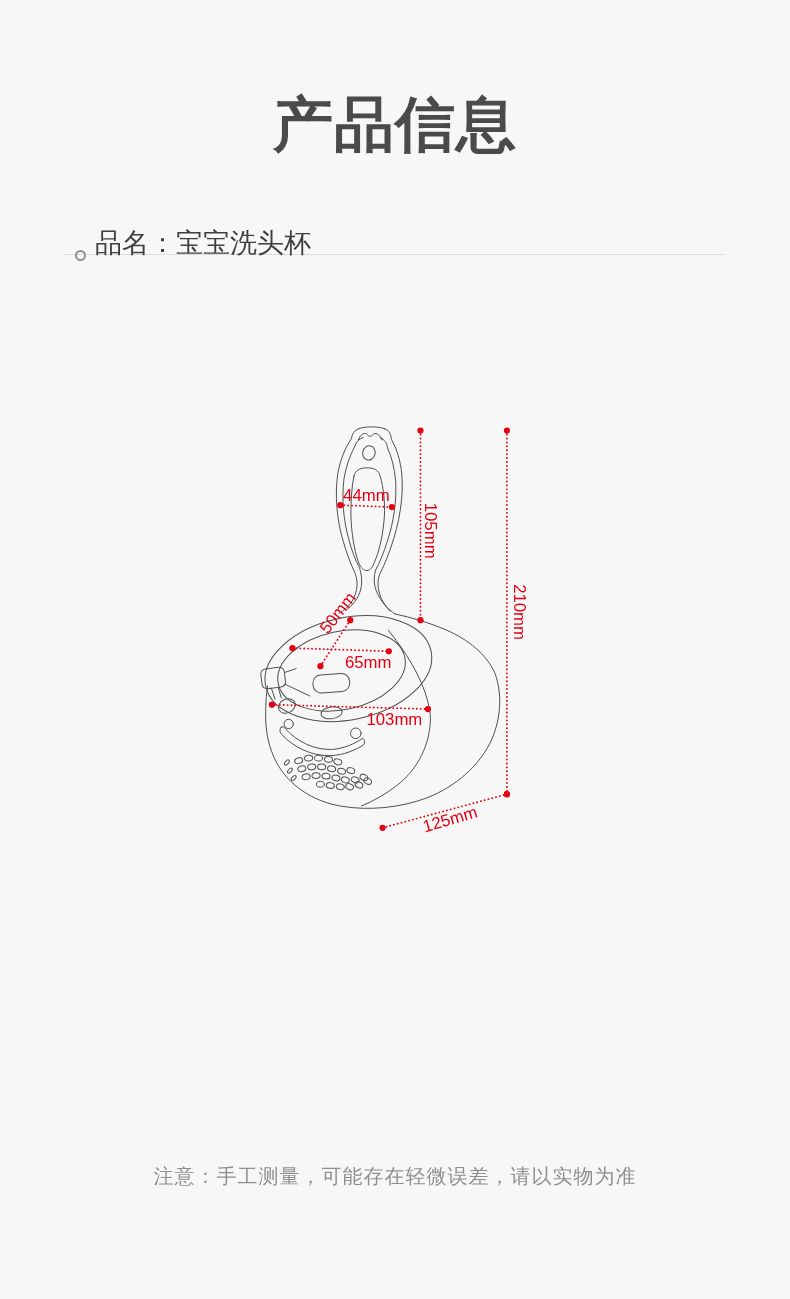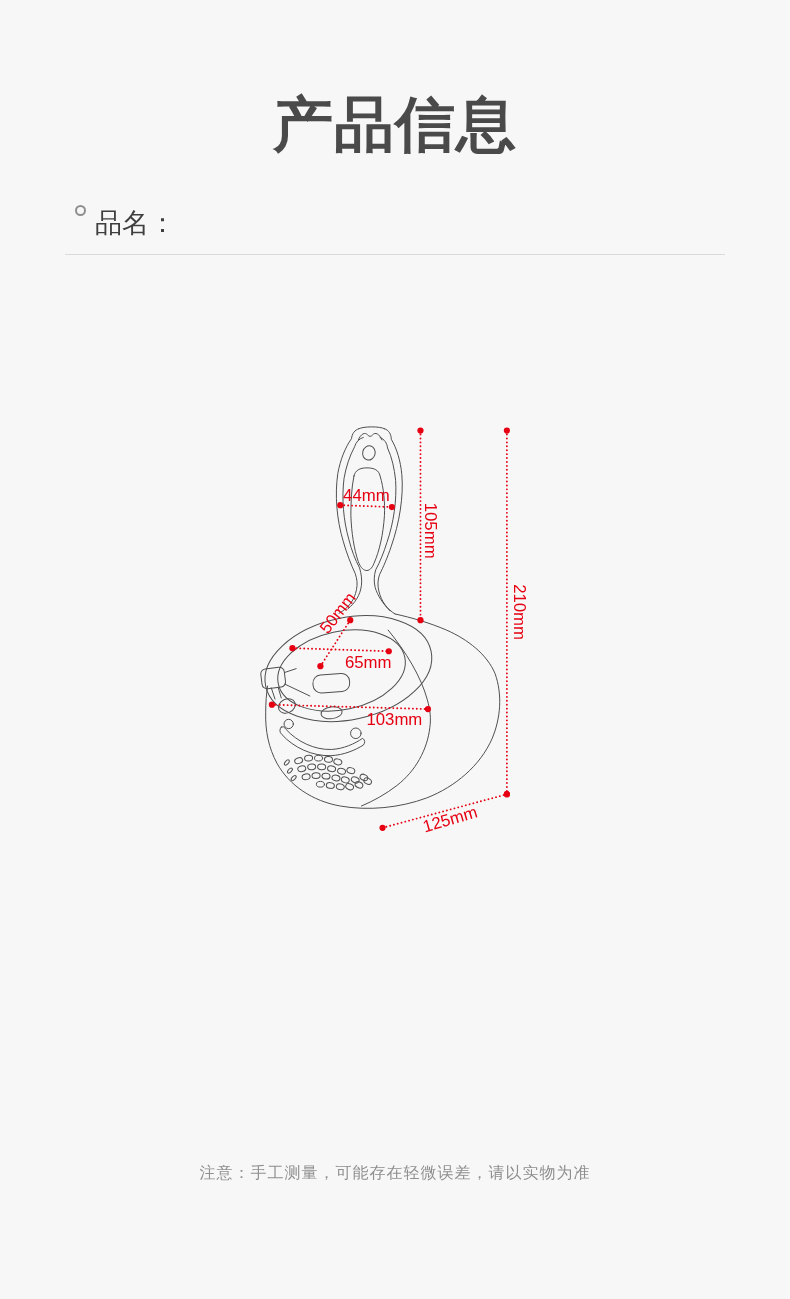--- a/index.html
+++ b/index.html
@@ -10,49 +10,50 @@
   .title{
     position:absolute;top:92px;left:0;width:790px;text-align:center;
     font-size:60px;line-height:1.1;font-weight:600;color:#4a4a4a;letter-spacing:1px;
   }
   .spec-row{
     position:absolute;left:65px;width:660px;height:49px;
     border-bottom:1px solid #dbdbdb;
   }
   .row1{top:205px}
   .row2{top:301px}
-  .spec-cell{position:absolute;top:0;height:100%;display:flex;align-items:flex-start;}
+  .spec-cell{position:absolute;top:7px;height:100%;display:flex;align-items:flex-end;}
   .cell-left{left:10px}
   .cell-right{left:394px}
   .bullet{
     width:7px;height:7px;border:2px solid #8f8f8f;border-radius:50%;
     flex:none;margin-right:9px;background:transparent;
   }
   .spec-text{font-size:27px;color:#3f3f3f;white-space:nowrap;}
   .diagram{position:absolute;left:0;top:420px;}
   .art{fill:none;stroke:#4f4f4f;stroke-width:1.6;stroke-linecap:round;stroke-linejoin:round;}
   .dim-line{fill:none;stroke:#e60012;stroke-width:3;stroke-dasharray:0.1 6.2;stroke-linecap:round;}
   .dim-dot{fill:#e60012;stroke:none;}
   .dim-text{fill:#e60012;font-size:27px;font-family:"Liberation Sans","DejaVu Sans",sans-serif;}
   .note{
     position:absolute;top:1163px;left:0;width:790px;text-align:center;
-    font-size:16px;color:#8f8f8f;letter-spacing:1px;
+    font-size:20px;color:#8f8f8f;letter-spacing:1px;
   }
 </style>
 </head>
 <body>
 
 <div class="page">
 
   <div class="title">产品信息</div>
 
   <div class="spec-row row1">
     <div class="spec-cell cell-left">
       <span class="bullet"></span>
       <span class="spec-text">品名：</span>
+      <span class="spec-text">宝宝洗头杯</span>
     </div>
   </div>
 
 
   <svg class="diagram" width="790" height="690" viewBox="0 420 790 1110" preserveAspectRatio="xMidYMin meet">
 
     <g>
 
       <g>
         <path class="art" d="M 337,434 C 344,430 371,430 378,434"></path>

